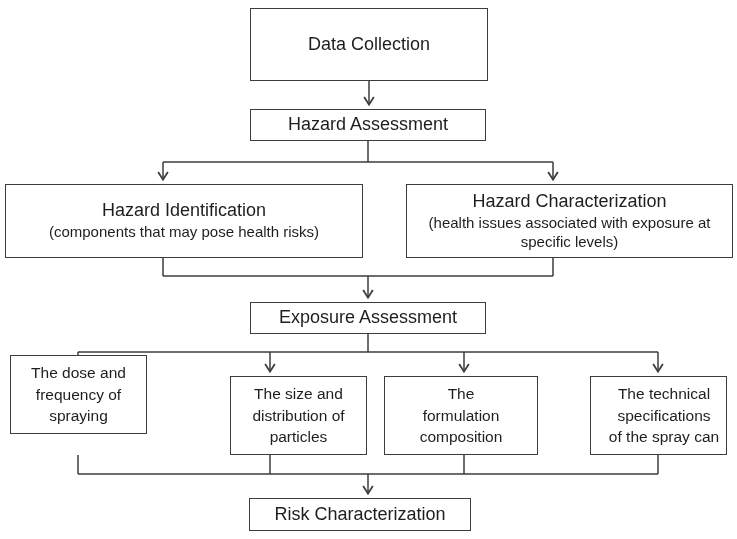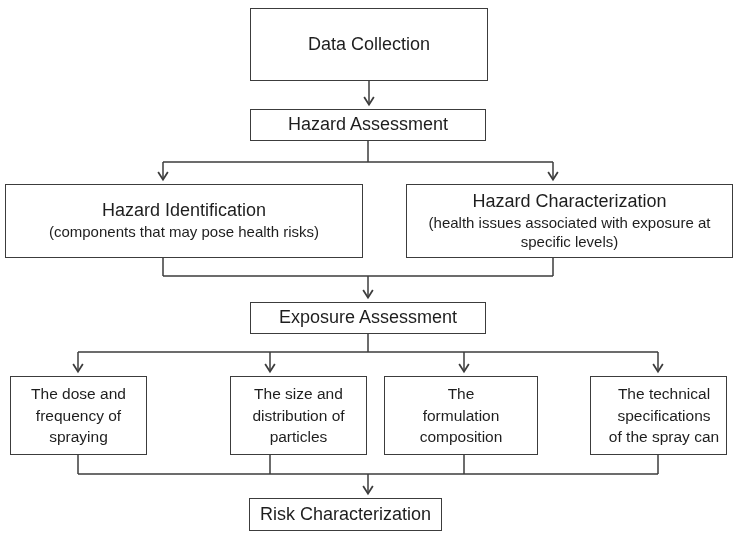--- a/index.html
+++ b/index.html
@@ -50,25 +50,25 @@
     font-size: 15.5px;
     line-height: 1.4;
     white-space: pre-line;
   }
   
   #n-data-collection        { left: 250px; top: 8px;   width: 238px; height: 73px; text-align: center; }
   #n-hazard-assessment      { left: 250px; top: 109px; width: 236px; height: 32px; }
   #n-hazard-identification  { left: 5px;   top: 184px; width: 358px; height: 74px; }
   #n-hazard-characterization{ left: 406px; top: 184px; width: 327px; height: 74px; }
   #n-exposure-assessment    { left: 250px; top: 302px; width: 236px; height: 32px; }
-  #n-dose-frequency         { left: 10px;  top: 376px; width: 137px; height: 79px; }
+  #n-dose-frequency         { left: 10px;  top: 355px; width: 137px; height: 79px; }
   #n-size-distribution      { left: 202px; top: 376px; width: 137px; height: 79px; margin-left: 28px; }
   #n-formulation            { left: 384px; top: 376px; width: 154px; height: 79px; }
   #n-technical-specs        { left: 590px; top: 376px; width: 137px; height: 79px; padding-left: 17px; }
-  #n-risk-characterization  { left: 249px; top: 498px; width: 193px; height: 33px; }
+  #n-risk-characterization  { left: 249px; top: 498px; width: 222px; height: 33px; }
 </style>
 </head>
 <body>
 
 <div class="canvas">
 
   <svg class="connectors" viewBox="0 0 737 539" xmlns="http://www.w3.org/2000/svg">
     <defs>
       <marker id="chevron" viewBox="0 0 10 10" refX="7.5" refY="5" markerWidth="8.5" markerHeight="8.5" orient="auto">
         <path d="M2,1.2 L8,5 L2,8.8" fill="none" stroke="#3c3c3c" stroke-width="1.4"></path>

